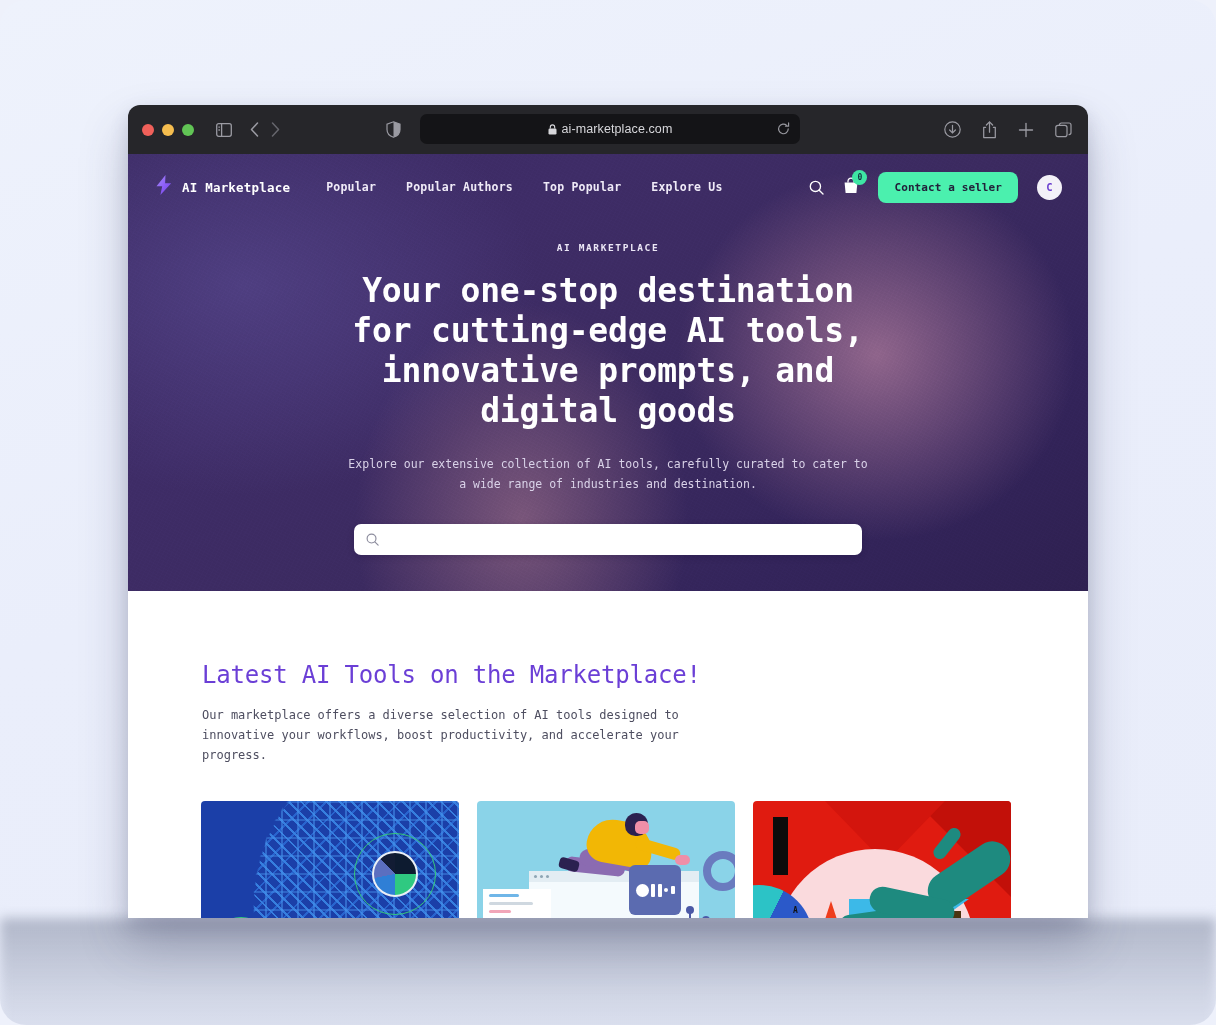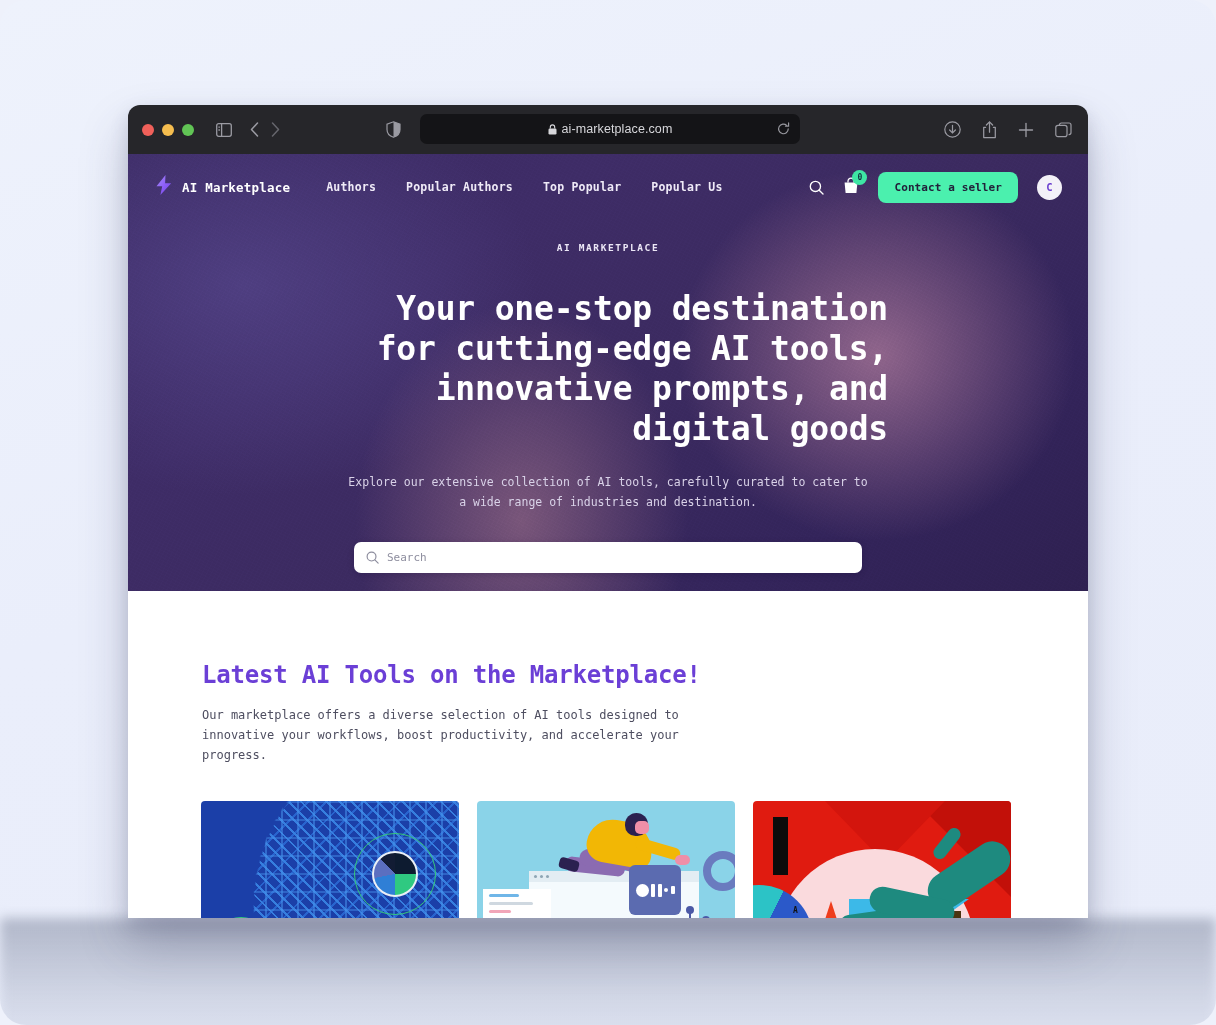--- a/index.html
+++ b/index.html
@@ -112,23 +112,23 @@
     background:#f3f1f8; color:#6b3fcf;
     font-size:10.5px; font-weight:700;
     display:flex; align-items:center; justify-content:center;
     cursor:pointer;
   }
 
   
   #hero-body{ position:relative; z-index:2; text-align:center; padding-top:22px; }
   #eyebrow{ color:#ece7f6; font-size:9.5px; font-weight:700; letter-spacing:1.6px; }
   #hero-title{
-    margin-top:36px; color:#ffffff;
+    margin-top:18px; color:#ffffff;
     font-size:33px; line-height:40px; font-weight:700; letter-spacing:-.2px;
-    max-width:560px; margin-left:auto; margin-right:auto;text-align:right;
+    max-width:560px; margin-left:auto; margin-right:auto;
   }
   #hero-sub{
     margin-top:24px; color:#d9d2e8; font-size:11.5px; line-height:19.5px;
     max-width:520px; margin-left:auto; margin-right:auto;
   }
   #searchbar{
     margin:30px auto 0; width:508px; height:31px;
     background:#fff; border-radius:7px;
     display:flex; align-items:center; gap:8px; padding:0 12px;
     box-shadow:0 2px 6px rgba(20,10,50,.22);
@@ -136,21 +136,21 @@
   #search-input{
     border:none; outline:none; flex:1;
     font-family:"DejaVu Sans Mono",monospace;
     font-size:11px; color:#5a5a6b; background:transparent;
   }
   #search-input::placeholder{ color:#8d8d9e; }
 
   
   #content{ background:#fff; padding:0 0 0 0; height:327px; position:relative; }
   #section-title{
-    color:#6b3fd6; font-size:24px; font-weight:700; letter-spacing:-.2px;
+    color:#6b3fd6; font-size:24px; font-weight:400; letter-spacing:-.2px;
     padding:70px 0 0 74px;
   }
   #section-sub{
     color:#4e4e60; font-size:12px; line-height:20px;
     padding:16px 0 0 74px; max-width:590px;
   }
   #cards{
     display:flex; gap:18px; padding:36px 0 0 73px;
   }
   .card{
@@ -344,24 +344,24 @@
                       <stop offset="100%" stop-color="#6d3ee0"></stop>
                 </linearGradient>
                   </defs>
                 <path d="M11.5 1 L2.5 12.2 H8.2 L6.4 21 L17.2 9.2 H11.1 Z" fill="url(#boltg)"></path>
               </svg>
             </span>
             <span id="brand-name">AI Marketplace</span>
           </div>
 
           <div id="menu">
-            <span class="menu-link">Authors</span>
+            <span class="menu-link">Popular</span>
             <span class="menu-link">Popular Authors</span>
             <span class="menu-link">Top Popular</span>
-            <span class="menu-link">Popular Us</span>
+            <span class="menu-link">Explore Us</span>
           </div>
 
           <div id="nav-right">
             <span style="color:#fff;display:inline-flex">
               <svg width="15" height="15" viewBox="0 0 15 15" fill="none" stroke="currentColor" stroke-width="1.35" stroke-linecap="round">
                   <circle cx="6.4" cy="6.4" r="5.1"></circle>
                   <line x1="10.2" y1="10.2" x2="14" y2="14"></line>
                 </svg>
             </span>
             <span id="cart-wrap">
@@ -383,21 +383,20 @@
           <h1 id="hero-title">Your one-stop destination for cutting-edge AI tools, innovative prompts, and digital goods</h1>
           <p id="hero-sub">Explore our extensive collection of AI tools, carefully curated to cater to a wide range of industries and destination.</p>
 
           <div id="searchbar">
             <span style="color:#8d8d9e;display:inline-flex">
               <svg width="13" height="13" viewBox="0 0 15 15" fill="none" stroke="currentColor" stroke-width="1.35" stroke-linecap="round">
                   <circle cx="6.4" cy="6.4" r="5.1"></circle>
                   <line x1="10.2" y1="10.2" x2="14" y2="14"></line>
                 </svg>
             </span>
-            <input id="search-input" type="text" placeholder="Search" style="">
           </div>
         </div>
       </div>
 
       <div id="content">
         <h2 id="section-title">Latest AI Tools on the Marketplace!</h2>
         <p id="section-sub">Our marketplace offers a diverse selection of AI tools designed to innovative your workflows, boost productivity, and accelerate your progress.</p>
 
         <div id="cards">
 

